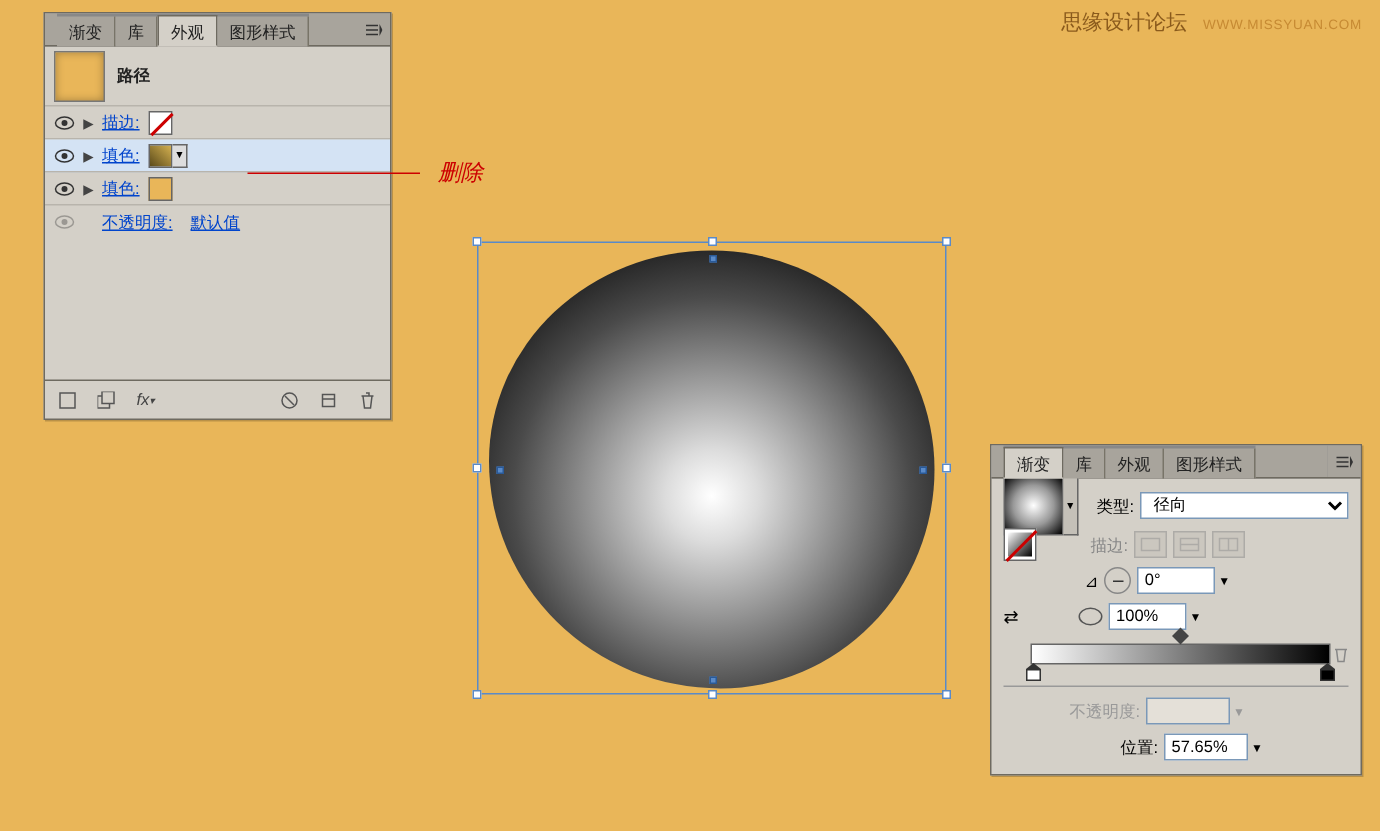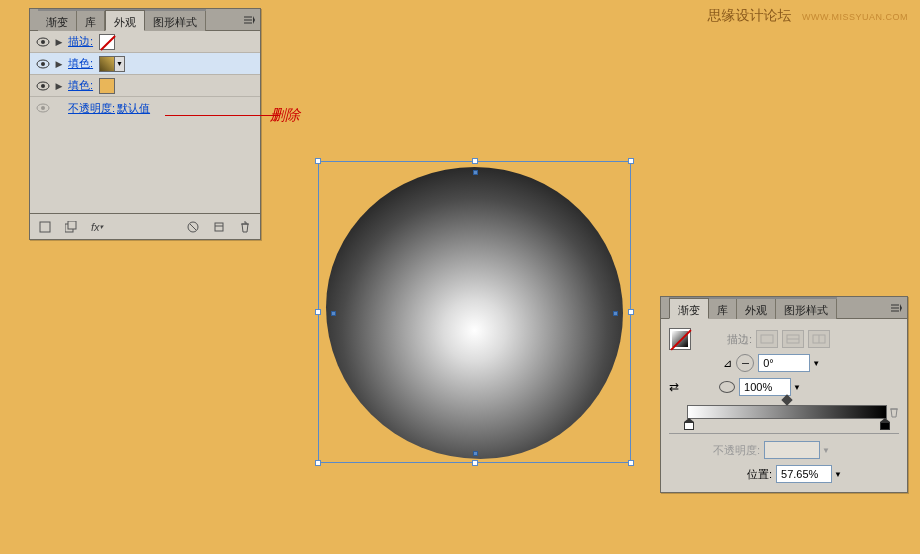--- a/index.html
+++ b/index.html
@@ -33,21 +33,21 @@
 .bigthumb { width:34px; height:34px; background:#e9b659; border:1px solid #777; margin:2px 6px 2px 2px; box-shadow:inset 0 0 6px rgba(0,0,0,.3); }
 
 .footer { display:flex; align-items:center; height:26px; border-top:1px solid #6e6a60; padding:0 6px; gap:8px;margin-top:38px; }
 .footicon { width:18px; height:18px; display:flex; align-items:center; justify-content:center; color:#444; }
 
 
 .p1 { left:29px; top:8px; width:232px; }
 
 
 .anno-line { position:absolute; left:165px; top:115px; width:115px; height:1px; background:#cc0000; }
-.anno { position:absolute; left:270px; top:106px; color:#cc0000; font-size:15px; font-style:italic; }
+.anno { position:absolute; left:292px; top:106px; color:#cc0000; font-size:15px; font-style:italic; }
 
 
 .p2 { left:660px; top:296px; width:248px; }
 .p2 .body2 { padding:6px 8px; }
 .grow { display:flex; align-items:center; height:24px; font-size:11px; gap:4px; }
 .gthumb { width:40px; height:40px; border:1px solid #666; background:radial-gradient(circle at 50% 50%,#fff 0%,#999 50%,#000 100%); }
 .sel2 { border:1px solid #7a98b8; background:#fff; height:18px; font-size:11px; padding:1px 4px; }
 .btn3 { width:22px; height:18px; border:1px solid #888; background:#c4c0b8; display:flex; align-items:center; justify-content:center; font-size:9px; }
 .inp { border:1px solid #7a98b8; background:#fff; height:18px; font-size:11px; padding:1px 4px; width:52px; }
 .gbar { height:14px; background:linear-gradient(90deg,#fff 0%,#000 100%); border:1px solid #666; position:relative; margin:6px 0 14px 18px; width:200px; }
@@ -105,20 +105,24 @@
     <div class="tab">图形样式</div>
     <div class="spacer"></div>
     <div class="menu">
       <svg width="12" height="10">
           <path d="M1 2h8M1 5h8M1 8h8" stroke="#333" stroke-width="1"></path>
           <path d="M10 1l2 4-2 4" fill="#333"></path>
         </svg>
     </div>
   </div>
   <div class="panel-body">
+    <div class="row header">
+      <div class="bigthumb"></div>
+      <span class="lbl plain" style="font-weight:bold">路径</span>
+    </div>
     <div class="row">
       <span class="eye">
           <svg width="14" height="10">
             <ellipse cx="7" cy="5" rx="6" ry="4" fill="none" stroke="#333"></ellipse>
             <circle cx="7" cy="5" r="2" fill="#333"></circle>
           </svg>
         </span>
       <span class="tri">▶</span>
       <span class="lbl">描边:</span>
       <span class="sw none"></span>
@@ -148,21 +152,21 @@
     </div>
     <div class="row" style="border-bottom:none">
       <span class="eye" style="opacity:.35">
           <svg width="14" height="10">
             <ellipse cx="7" cy="5" rx="6" ry="4" fill="none" stroke="#333"></ellipse>
             <circle cx="7" cy="5" r="2" fill="#333"></circle>
           </svg>
         </span>
       <span class="tri"></span>
       <span class="lbl">不透明度:</span>
-      <span class="lbl" style="margin-left:2px">默认值</span>
+      <span class="lbl" style="margin-left:12px">默认值</span>
     </div>
     <div style="height:56px"></div>
   </div>
   <div class="footer">
     <span class="footicon">
         <svg width="12" height="12">
           <rect x="1" y="1" width="10" height="10" fill="none" stroke="#555"></rect>
         </svg>
       </span>
     <span class="footicon">
@@ -205,20 +209,30 @@
     <div class="tab">图形样式</div>
     <div class="spacer"></div>
     <div class="menu">
       <svg width="12" height="10">
           <path d="M1 2h8M1 5h8M1 8h8" stroke="#333" stroke-width="1"></path>
           <path d="M10 1l2 4-2 4" fill="#333"></path>
         </svg>
     </div>
   </div>
   <div class="body2">
+    <div class="grow">
+      <div style="display:flex;flex-direction:column;gap:2px">
+        <div style="display:flex">
+          <div class="gthumb"></div>
+          <div style="width:10px;height:40px;border:1px solid #666;border-left:none;background:#c4c0b8;display:flex;align-items:center;justify-content:center;font-size:7px">▼</div>
+        </div>
+      </div>
+      <span style="margin-left:8px">类型:</span>
+      <select class="sel2" style="flex:1"><option>径向</option></select>
+    </div>
     <div class="grow" style="margin-top:2px">
       <div style="width:22px;height:22px;border:1px solid #666;background:#fff;position:relative">
           <div style="position:absolute;inset:2px;background:linear-gradient(135deg,#fff 0%,#000 100%)"></div>
           <div style="position:absolute;width:28px;height:2px;background:#cc0000;top:10px;left:-3px;transform:rotate(-45deg)"></div>
         </div>
       <span style="margin-left:32px;color:#888">描边:</span>
       <span class="btn3" style="opacity:.5">
           <svg width="14" height="10">
             <rect x="1" y="1" width="12" height="8" fill="none" stroke="#888"></rect>
           </svg>

